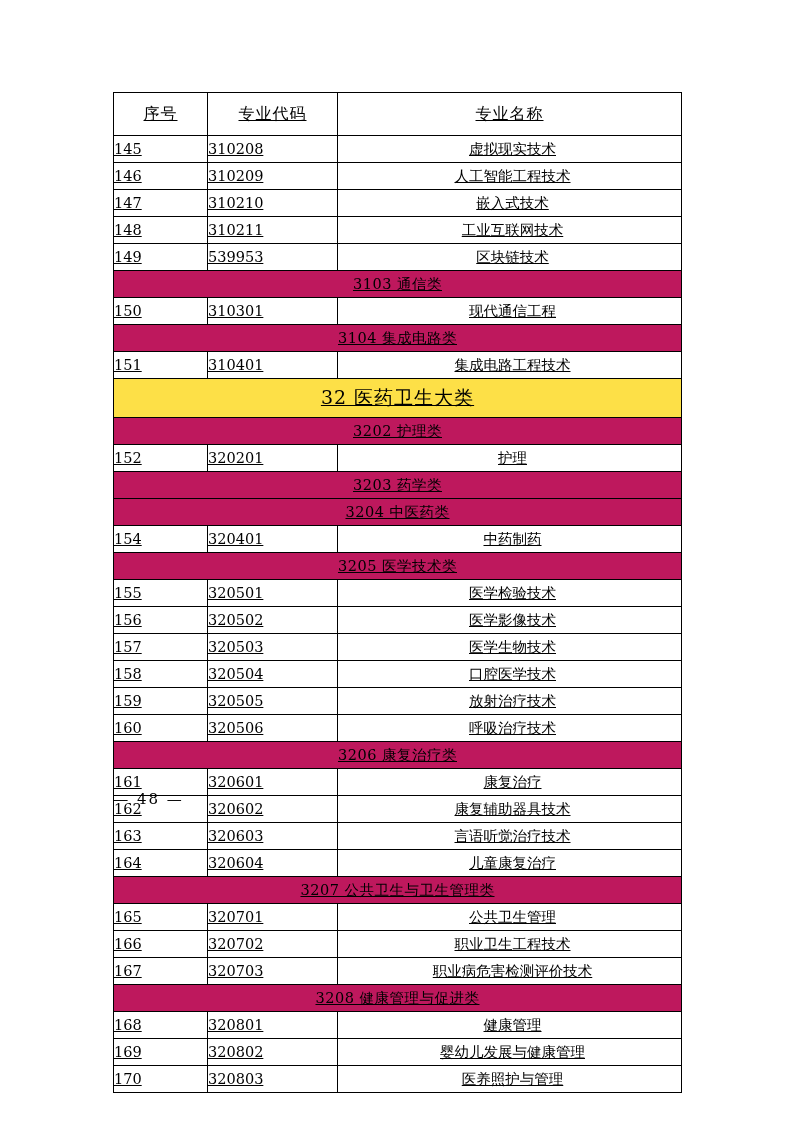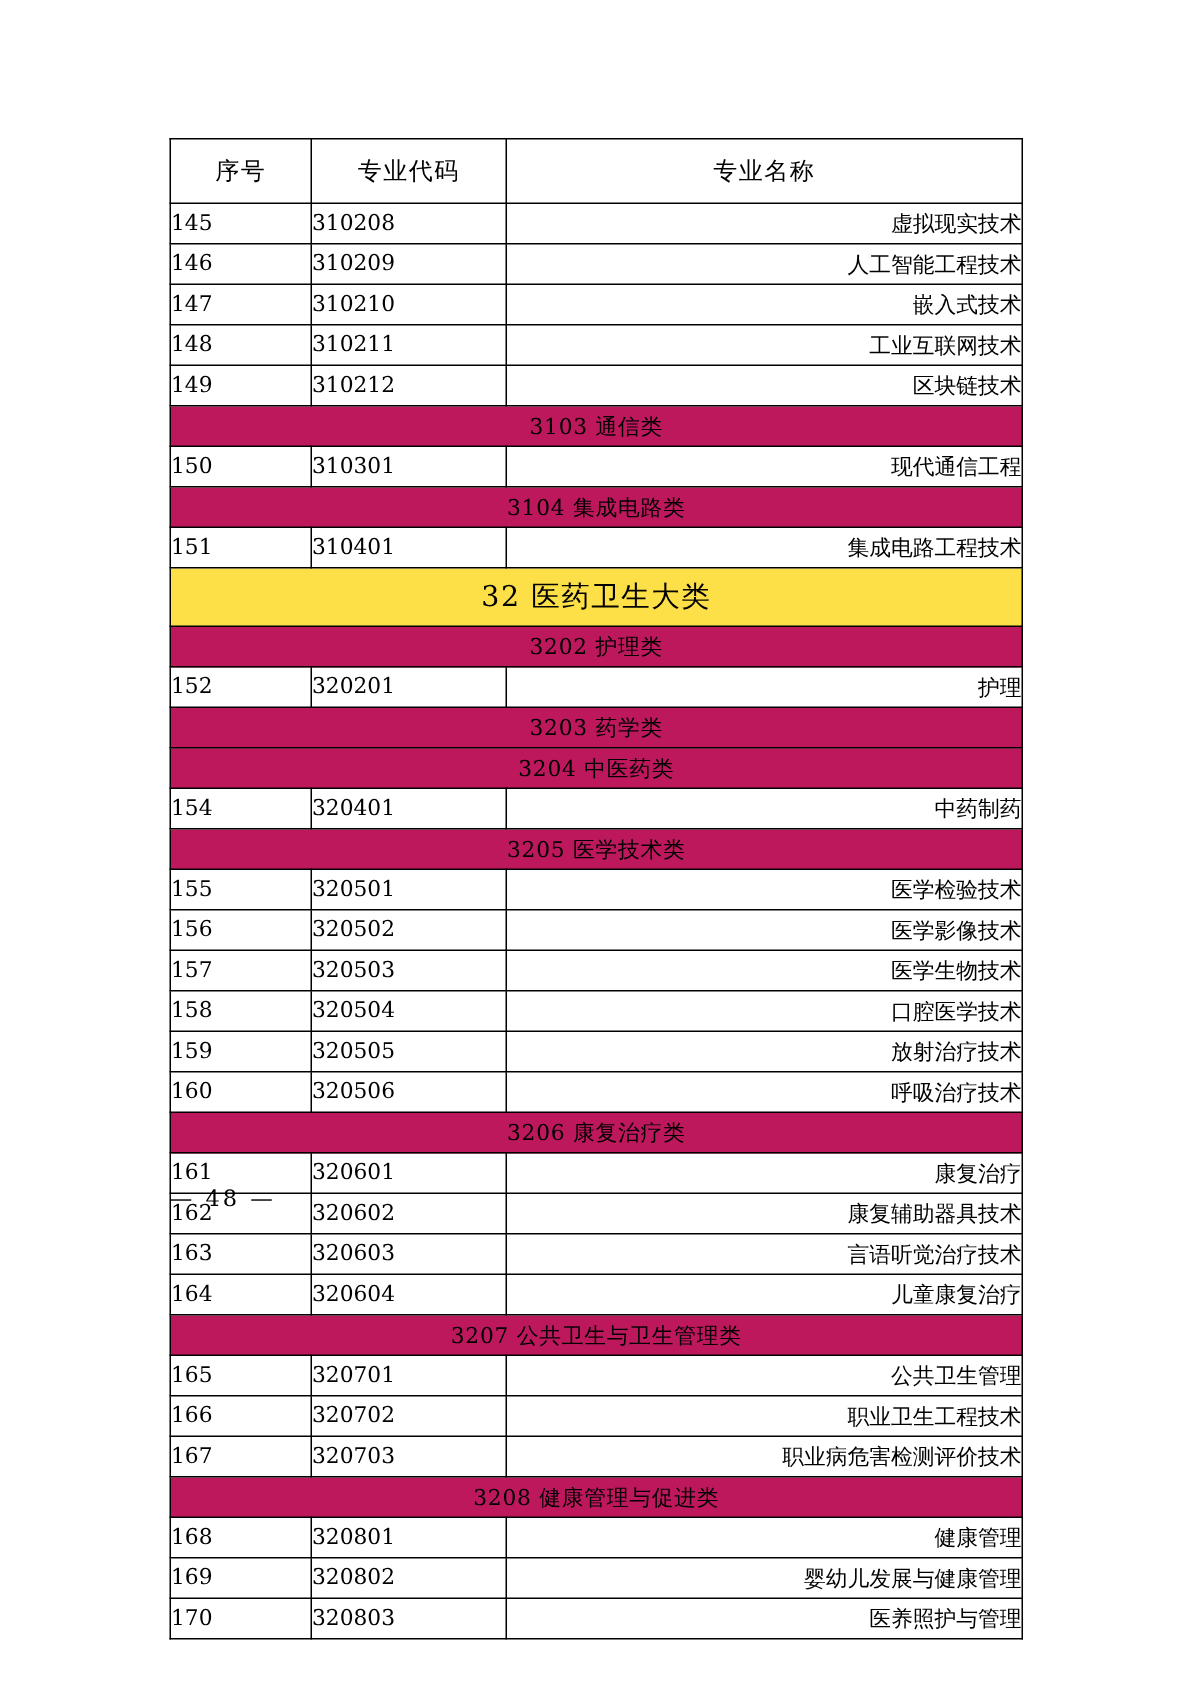--- a/index.html
+++ b/index.html
@@ -13,20 +13,21 @@
     font-family: "DejaVu Sans", "Liberation Sans", sans-serif;
     color: #000000;
     position: relative;
   }
   .page {
     width: 793px;
     height: 856px;
     box-sizing: border-box;
     padding: 92px 113px 0 113px;
     position: relative;
+    text-decoration: underline;
   }
   table.catalog {
     border-collapse: collapse;
     width: 568px;
     table-layout: fixed;
   }
   table.catalog td, table.catalog th {
     border: 1px solid #000000;
     padding: 0;
     font-weight: normal;
@@ -48,21 +49,21 @@
     font-size: 14.5px;
     font-family: "DejaVu Serif", "Liberation Serif", serif;
   }
   .row td.seq {
     text-align: left;
   }
   .row td.code {
     text-align: left;
   }
   .row td.name {
-    text-align: right;
+    text-align: center;
     padding-left: 6px;
   }
   .subgroup td {
     height: 26px;
     background: #be185d;
     font-size: 14.5px;
     font-family: "DejaVu Serif", "Liberation Serif", serif;
     font-weight: bold;
     text-align: center;
     padding-left: 6px;
@@ -128,21 +129,21 @@
           <td class="code">310210</td>
           <td class="name">嵌入式技术</td>
         </tr>
         <tr class="row">
           <td class="seq">148</td>
           <td class="code">310211</td>
           <td class="name">工业互联网技术</td>
         </tr>
         <tr class="row">
           <td class="seq">149</td>
-          <td class="code">310212</td>
+          <td class="code">539953</td>
           <td class="name">区块链技术</td>
         </tr>
         <tr class="subgroup">
           <td colspan="3">3103 通信类</td>
         </tr>
         <tr class="row">
           <td class="seq">150</td>
           <td class="code">310301</td>
           <td class="name">现代通信工程</td>
         </tr>

